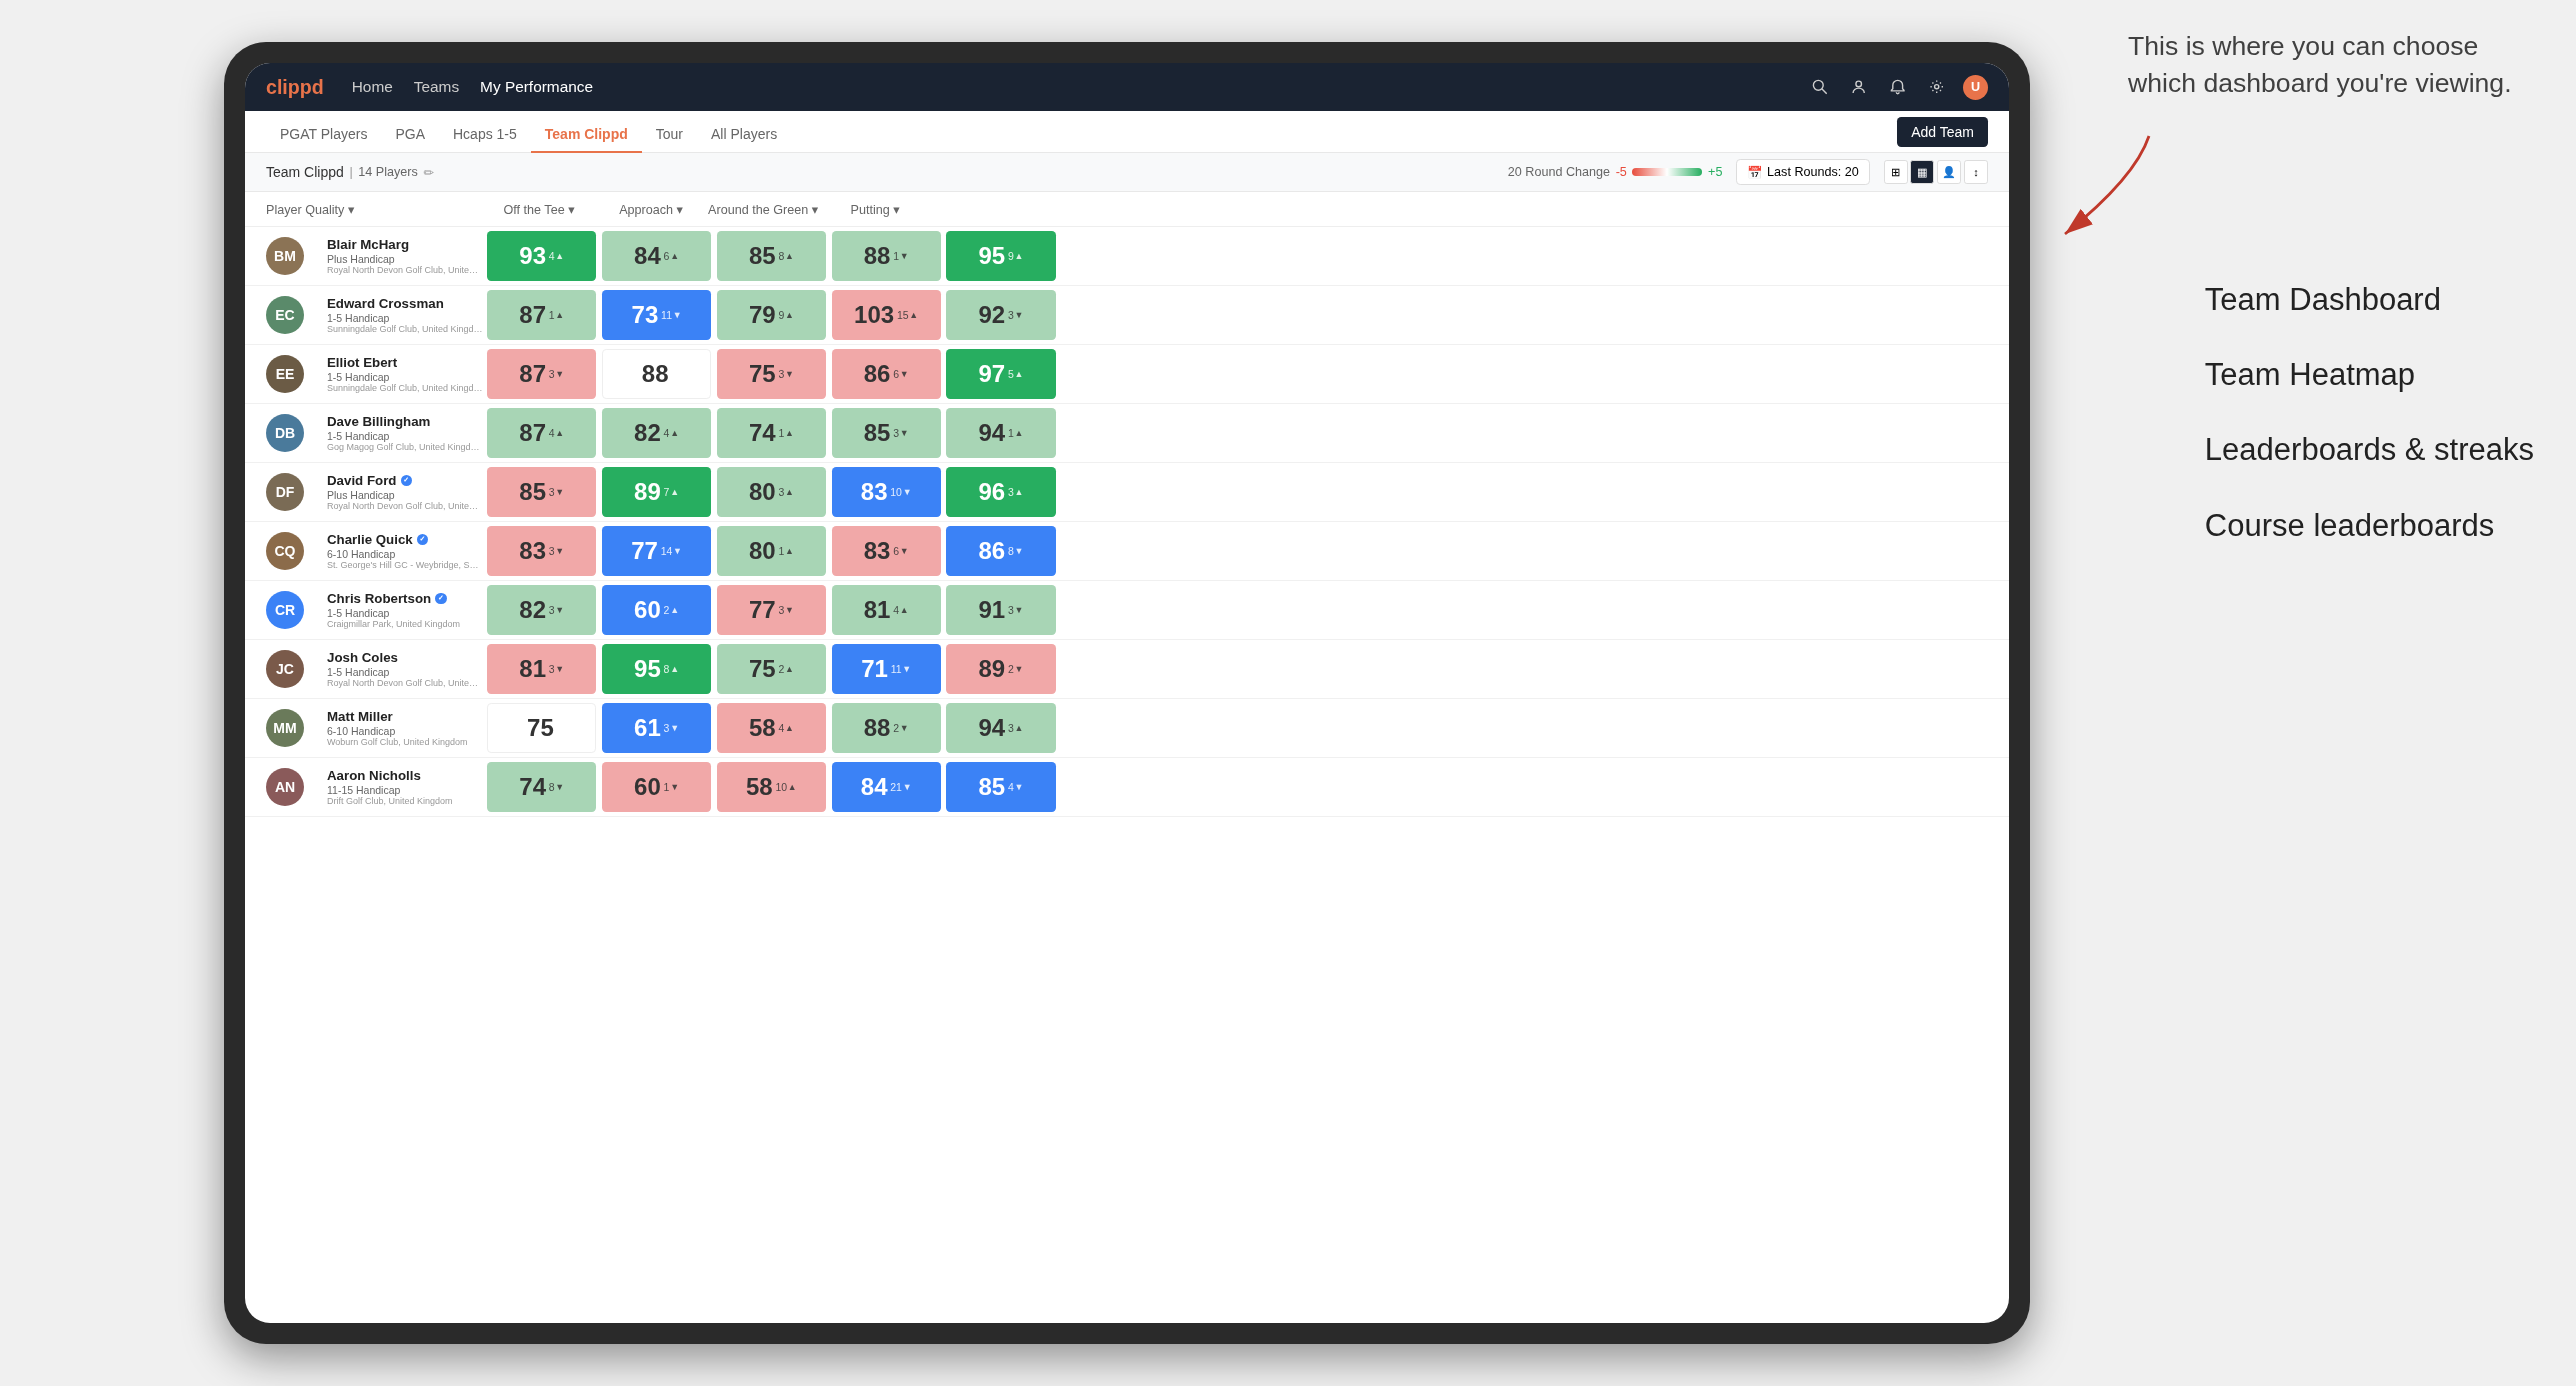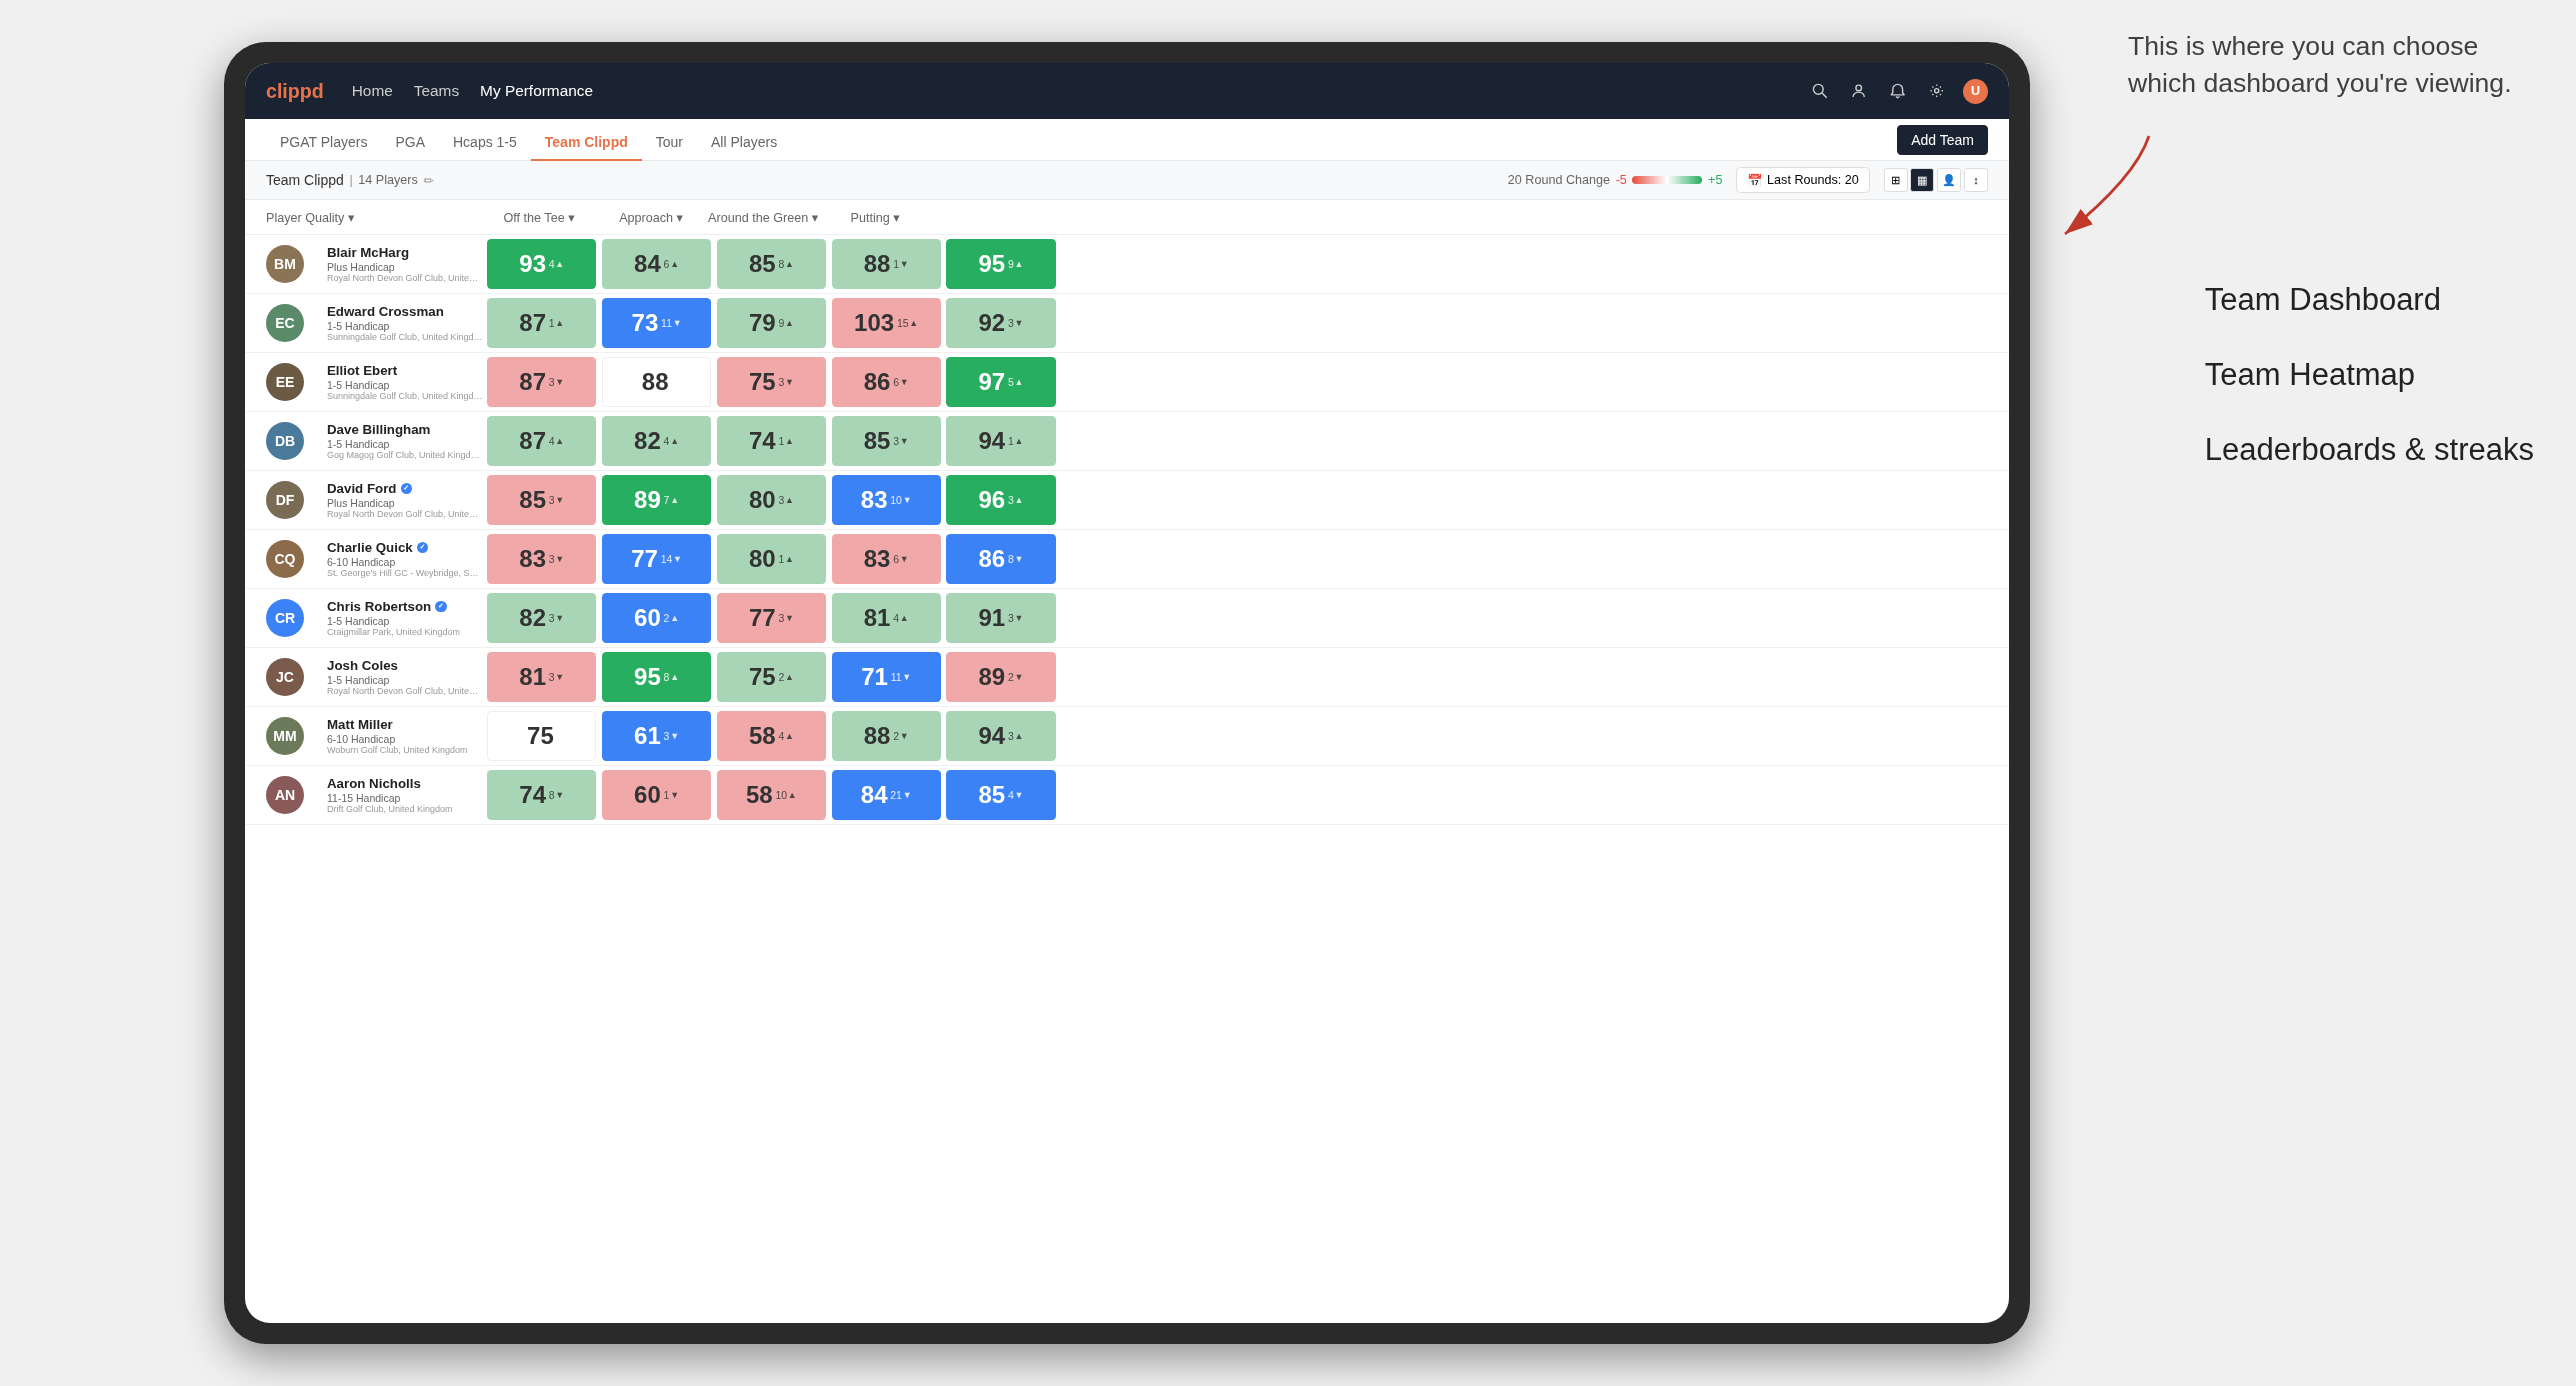--- a/index.html
+++ b/index.html
@@ -55,21 +55,21 @@
       background: #fff;
       border-radius: 25px;
       overflow: hidden;
       display: flex;
       flex-direction: column;
     }
 
     
     .top-nav {
       background: #1a2332;
-      height: 56px;
+      height: 48px;
       display: flex;
       align-items: center;
       padding: 0 21px;
       flex-shrink: 0;
     }
     .logo {
       color: #e8734a;
       font-size: 19.6px;
       font-weight: 700;
       margin-right: 28px;
@@ -363,20 +363,21 @@
       <polygon points="0 0, 10 3.5, 0 7" fill="#c0392b"></polygon>
     </marker>
   </defs>
   <path d="M 200 20 Q 180 80 80 160" stroke="#c0392b" stroke-width="4" fill="none" marker-end="url(#arrowhead)"></path>
 </svg>
 
 <div class="annotation-list">
   <div>Team Dashboard</div>
   <div>Team Heatmap</div>
   <div>Leaderboards &amp; streaks</div>
+  <div>Course leaderboards</div>
 </div>
 
 <div class="tablet-frame">
   <div class="tablet-screen">
 
     <nav class="top-nav">
       <div class="logo">clippd</div>
       <div class="nav-items">
         <span class="nav-item">Home</span>
         <span class="nav-item">Teams</span>

